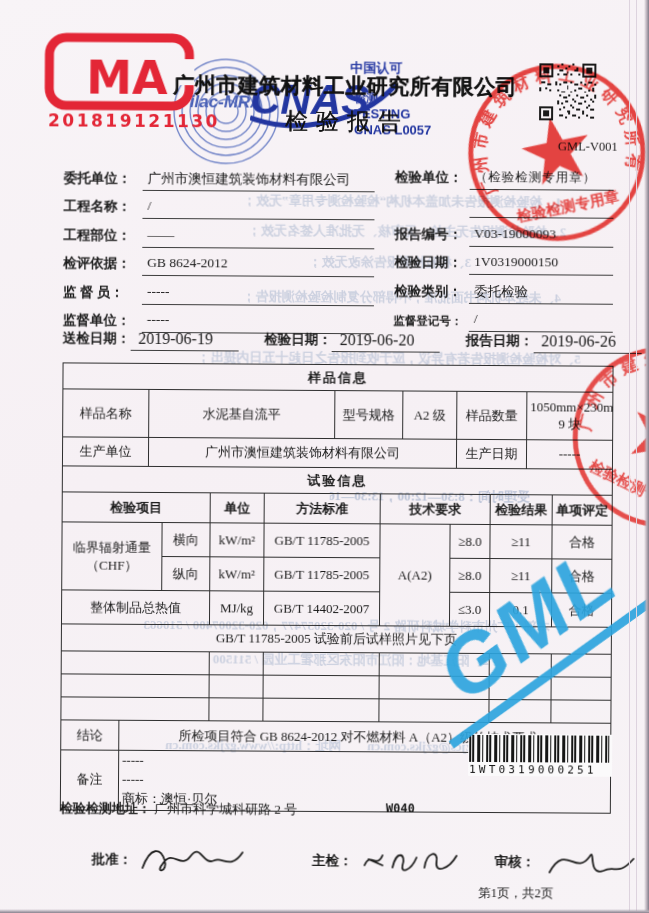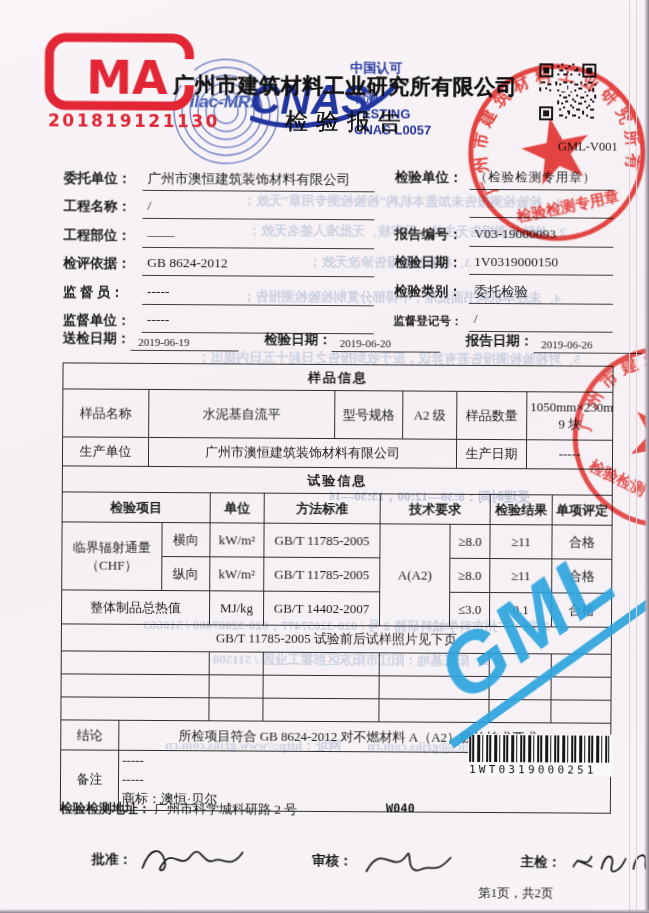--- a/index.html
+++ b/index.html
@@ -39,21 +39,21 @@
   .fright{left:386px;top:160px;width:226px;}
   .frow{display:flex;align-items:flex-end;height:28.5px;}
   .frow .lab{flex:none;width:79px;font-weight:bold;font-size:13.5px;padding-bottom:3px;white-space:nowrap;margin-top:19px;}
   .fright .frow .lab{width:82px;text-align:center;}
   .frow .lab.small{font-size:11.5px;}
   .frow .val{flex:1;border-bottom:1.2px solid #3c3c3c;font-size:13.5px;padding:0 2px 2px 5px;min-height:18px;white-space:nowrap;}
   .frow .val.paren{font-size:12.5px;letter-spacing:1px;}
   .dates{position:absolute;left:62px;top:331px;width:552px;display:flex;z-index:2;}
   .dgroup{display:flex;align-items:flex-end;margin-right:26px;}
   .dgroup .lab{font-weight:bold;font-size:13.5px;padding-bottom:3px;white-space:nowrap;}
-  .dgroup .val{border-bottom:1.2px solid #3c3c3c;font-size:11px;width:98px;padding:0 2px 2px 8px;}
+  .dgroup .val{border-bottom:1.2px solid #3c3c3c;font-size:16px;width:98px;padding:0 2px 2px 8px;}
 
   
   .flow{position:absolute;left:62px;top:364px;width:551px;z-index:2;}
   table.doc{border-collapse:collapse;width:550px;table-layout:fixed;background:transparent;}
   table.doc td{border:1px solid #2e2e2e;font-size:13px;text-align:center;padding:1px 3px;overflow:hidden;}
   td.cap{font-weight:bold;height:23px;letter-spacing:2px;}
   td.hd{font-weight:bold;height:27px;}
   td.lt{text-align:left;padding-left:8px;}
   .qty{font-size:11px;line-height:1.3;white-space:nowrap;}
   .h32 td{height:31px;} .h22 td{height:20px;}
@@ -392,32 +392,32 @@
       <div class="bartext">1WT0319000251</div>
     </div>
 
     <div class="sigs">
       <div class="sig">
         <span class="lab">批准：</span>
         <svg width="108" height="44" viewBox="0 0 108 44">
           <path d="M4,30 C12,8 22,10 26,22 C30,34 16,36 24,26 C34,10 42,32 52,18 C62,4 64,28 76,22 C84,18 92,32 104,14" fill="none" stroke="#20201f" stroke-width="1.8" stroke-linecap="round"></path>
         </svg>
       </div>
+      <div class="sig" style="margin-right:0;">
+        <span class="lab">主检：</span>
+        <svg width="104" height="44" viewBox="0 0 104 44">
+          <path d="M6,26 C12,12 18,30 24,16 M10,20 L24,26 M34,28 C38,10 48,14 44,26 C42,34 52,32 58,18 M66,28 C68,12 80,10 78,22 C76,34 90,30 98,16" fill="none" stroke="#20201f" stroke-width="1.8" stroke-linecap="round"></path>
+        </svg>
+      </div>
       <div class="sig">
         <span class="lab">审核：</span>
         <svg width="96" height="44" viewBox="0 0 96 44">
           <path d="M8,32 C24,2 34,36 48,16 C54,6 46,36 62,30 C74,24 76,36 92,18" fill="none" stroke="#20201f" stroke-width="1.8" stroke-linecap="round"></path>
         </svg>
       </div>
-      <div class="sig" style="margin-right:0;">
-        <span class="lab">主检：</span>
-        <svg width="104" height="44" viewBox="0 0 104 44">
-          <path d="M6,26 C12,12 18,30 24,16 M10,20 L24,26 M34,28 C38,10 48,14 44,26 C42,34 52,32 58,18 M66,28 C68,12 80,10 78,22 C76,34 90,30 98,16" fill="none" stroke="#20201f" stroke-width="1.8" stroke-linecap="round"></path>
-        </svg>
-      </div>
     </div>
 
     <div class="pagenote">第1页，共2页</div>
   </div>
 
   <div class="fold1"></div>
   <div class="fold2"></div>
   <div class="edge-r"></div>
   <div class="edge-b"></div>
 </div>

